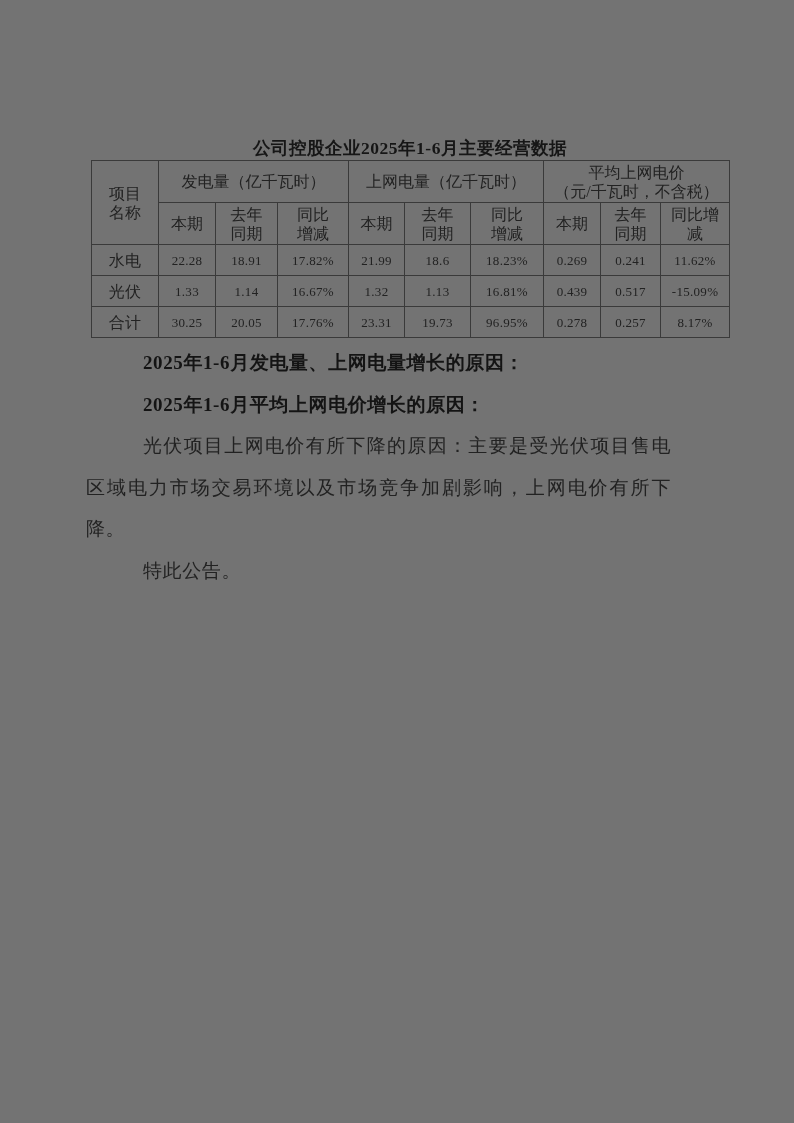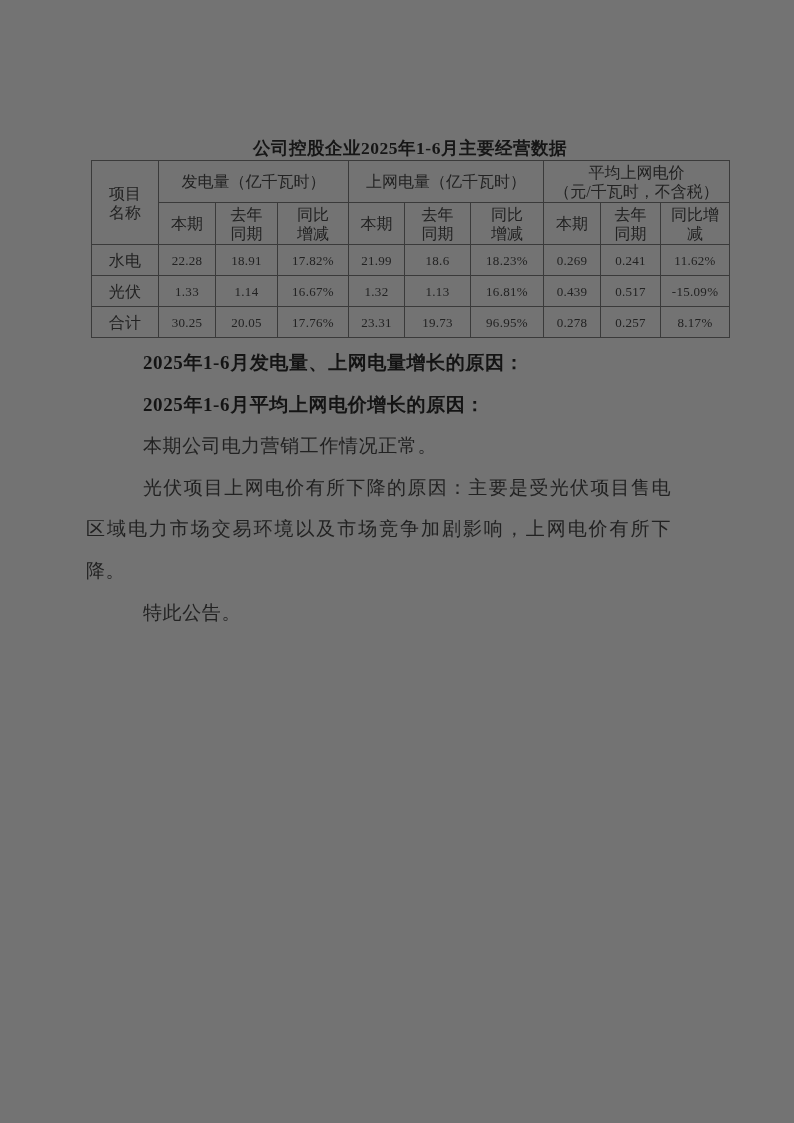--- a/index.html
+++ b/index.html
@@ -146,18 +146,17 @@
         <td>0.278</td>
         <td>0.257</td>
         <td>8.17%</td>
       </tr>
     </tbody>
   </table>
 
   <div class="body-text">
     <p class="bold">2025年1-6月发电量、上网电量增长的原因：</p>
     <p class="bold">2025年1-6月平均上网电价增长的原因：</p>
-    <p>本期公司电力营销工作情况正常。</p>
     <p>光伏项目上网电价有所下降的原因：主要是受光伏项目售电区域电力市场交易环境以及市场竞争加剧影响，上网电价有所下降。</p>
     <p>特此公告。</p>
   </div>
 
 </div>
 
 </body></html>

